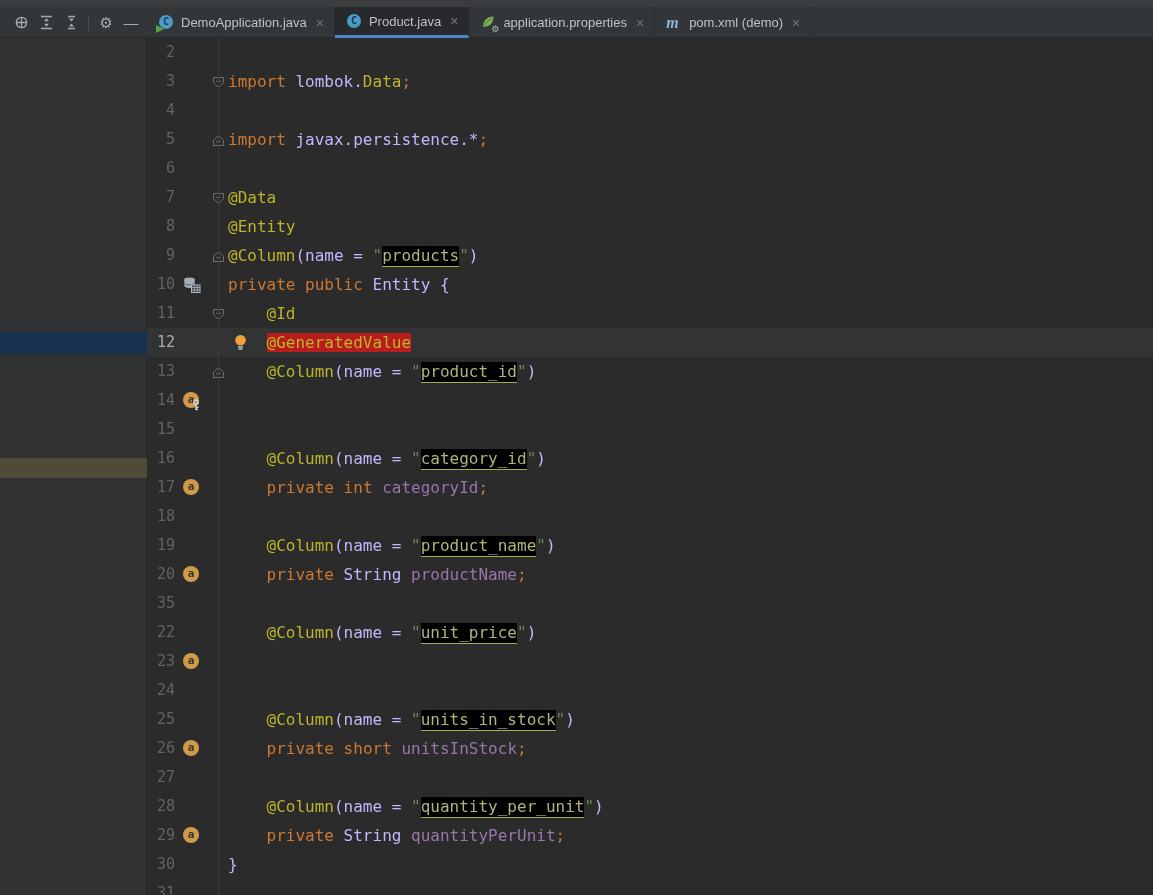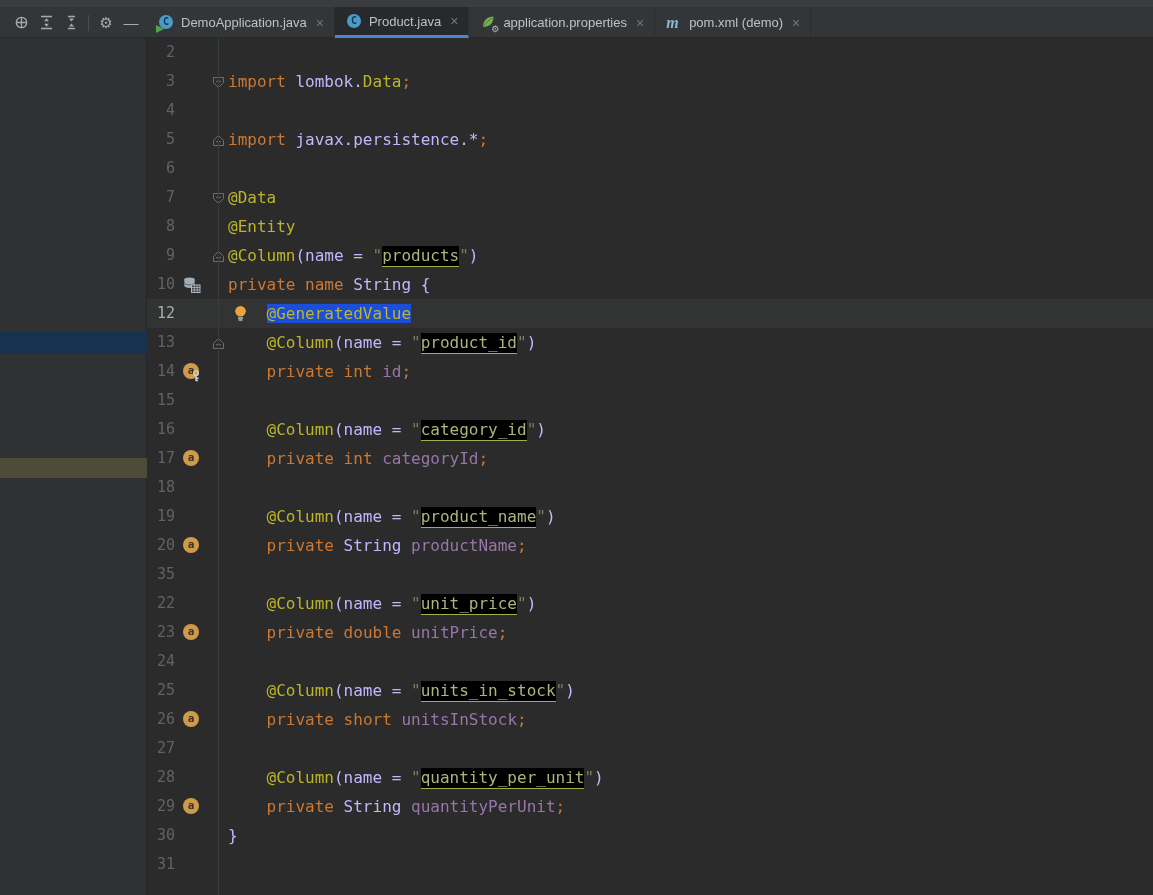--- a/index.html
+++ b/index.html
@@ -41,21 +41,21 @@
   .row{position:relative;height:29px;}
   .row.caret-row{background:#323434;text-decoration:underline;}
   .ln{position:absolute;left:0;top:0;width:28px;text-align:right;
       font:15px/29px "DejaVu Sans Mono",monospace;color:#606366;}
   .ln.cur{color:#A9ACAE;}
   .code{position:absolute;left:81px;top:0;font:16px/29px "DejaVu Sans Mono",monospace;
         white-space:pre;z-index:3;color:#A9B7C6;}
   .tk-kw{color:#CC7832;text-align:right;}
   .tk-pl{color:#c4b5fd;}
   .tk-ann{color:#BBB529;}
-  .tk-annhl{color:#BBB529;background:#1d4ed8;}
+  .tk-annhl{color:#BBB529;background:#b91c1c;}
   .tk-str{color:#6A8759;}
   .tk-fld{color:#9876AA;}
   .tk-semi{color:#CC7832;}
   .tk-inj{color:#AEB57B;background:#000000;border-bottom:1px solid #9CB34C;padding-bottom:1px;}
   .gicon{position:absolute;left:36px;top:6px;width:18px;height:18px;z-index:3;}
   .attr-ic{position:absolute;left:0;top:0;width:16px;height:16px;border-radius:50%;background:#D09A4B;
            color:#38332B;font:bold 11px/16px "DejaVu Sans Mono",monospace;text-align:center;}
   .key-ovl{position:absolute;left:9px;top:7px;}
   .fold{position:absolute;left:65px;top:8px;width:13px;height:13px;z-index:3;}
   .bulb{position:absolute;left:86px;top:6px;z-index:3;}
@@ -177,21 +177,29 @@
         </div>
         <div class="row">
           <span class="ln">10</span>
           <span class="gicon"><svg width="18" height="18" viewBox="0 0 18 18">
               <ellipse cx="6.5" cy="3.6" rx="5.2" ry="2.1" fill="#A3ADB5"></ellipse>
               <path d="M1.3 3.6v6.2c0 1.2 2.3 2.1 5.2 2.1s5.2-.9 5.2-2.1V3.6" fill="#A3ADB5"></path>
               <path d="M1.3 6.8c0 1.2 2.3 2.1 5.2 2.1s5.2-.9 5.2-2.1" fill="none" stroke="#5A6066"></path>
               <rect x="8.5" y="9" width="8.5" height="7.5" fill="#3C3F41" stroke="#AEB8BF"></rect>
               <path d="M8.5 11.5h8.5M8.5 14h8.5M11.3 9v7.5M14.2 9v7.5" stroke="#AEB8BF" stroke-width="0.8"></path>
             </svg></span>
-          <span class="code"><span class="tk-kw">private</span><span class="tk-pl"> </span><span class="tk-kw">name</span><span class="tk-pl"> String {</span></span>
+          <span class="code"><span class="tk-kw">private</span><span class="tk-pl"> </span><span class="tk-kw">public</span><span class="tk-pl"> Entity {</span></span>
+        </div>
+        <div class="row">
+          <span class="ln">11</span>
+          <span class="fold"><svg width="13" height="13" viewBox="0 0 13 13">
+              <path d="M1.5 1.5h10v5.2L6.5 11.5 1.5 6.7z" fill="#2B2B2B" stroke="#6C6F71"></path>
+              <path d="M4 5.3h5" stroke="#6C6F71"></path>
+            </svg></span>
+          <span class="code"><span class="tk-pl">    </span><span class="tk-ann">@Id</span></span>
         </div>
         <div class="row caret-row">
           <span class="ln cur">12</span>
           <span class="bulb"><svg width="15" height="18" viewBox="0 0 15 18">
               <circle cx="7.5" cy="6.2" r="5.3" fill="#EDA33C"></circle>
               <path d="M5 13h5M5.6 15h3.8" stroke="#B9BEC2" stroke-width="1.6"></path>
             </svg></span>
           <span class="code"><span class="tk-pl">    </span><span class="tk-annhl">@GeneratedValue</span></span>
         </div>
         <div class="row">
@@ -204,21 +212,20 @@
         </div>
         <div class="row">
           <span class="ln">14</span>
           <span class="gicon">
             <span class="attr-ic">a</span>
             <svg class="key-ovl" width="11" height="12" viewBox="0 0 11 12">
               <circle cx="4" cy="3.3" r="2.2" fill="none" stroke="#CDD2D6" stroke-width="1.5"></circle>
               <path d="M4 5.5v5.5M4 8.3h2.6M4 10.5h2" stroke="#CDD2D6" stroke-width="1.5" fill="none"></path>
             </svg>
           </span>
-          <span class="code"><span class="tk-pl">    </span><span class="tk-kw">private</span><span class="tk-pl"> </span><span class="tk-kw">int</span><span class="tk-pl"> </span><span class="tk-fld">id</span><span class="tk-semi">;</span></span>
         </div>
         <div class="row">
           <span class="ln">15</span>
           <span class="code"></span>
         </div>
         <div class="row">
           <span class="ln">16</span>
           <span class="code"><span class="tk-pl">    </span><span class="tk-ann">@Column</span><span class="tk-pl">(name = </span><span class="tk-str">"</span><span class="tk-inj">category_id</span><span class="tk-str">"</span><span class="tk-pl">)</span></span>
         </div>
         <div class="row">
@@ -249,21 +256,20 @@
         </div>
         <div class="row">
           <span class="ln">22</span>
           <span class="code"><span class="tk-pl">    </span><span class="tk-ann">@Column</span><span class="tk-pl">(name = </span><span class="tk-str">"</span><span class="tk-inj">unit_price</span><span class="tk-str">"</span><span class="tk-pl">)</span></span>
         </div>
         <div class="row">
           <span class="ln">23</span>
           <span class="gicon">
             <span class="attr-ic">a</span>
           </span>
-          <span class="code"><span class="tk-pl">    </span><span class="tk-kw">private</span><span class="tk-pl"> </span><span class="tk-kw">double</span><span class="tk-pl"> </span><span class="tk-fld">unitPrice</span><span class="tk-semi">;</span></span>
         </div>
         <div class="row">
           <span class="ln">24</span>
           <span class="code"></span>
         </div>
         <div class="row">
           <span class="ln">25</span>
           <span class="code"><span class="tk-pl">    </span><span class="tk-ann">@Column</span><span class="tk-pl">(name = </span><span class="tk-str">"</span><span class="tk-inj">units_in_stock</span><span class="tk-str">"</span><span class="tk-pl">)</span></span>
         </div>
         <div class="row">

